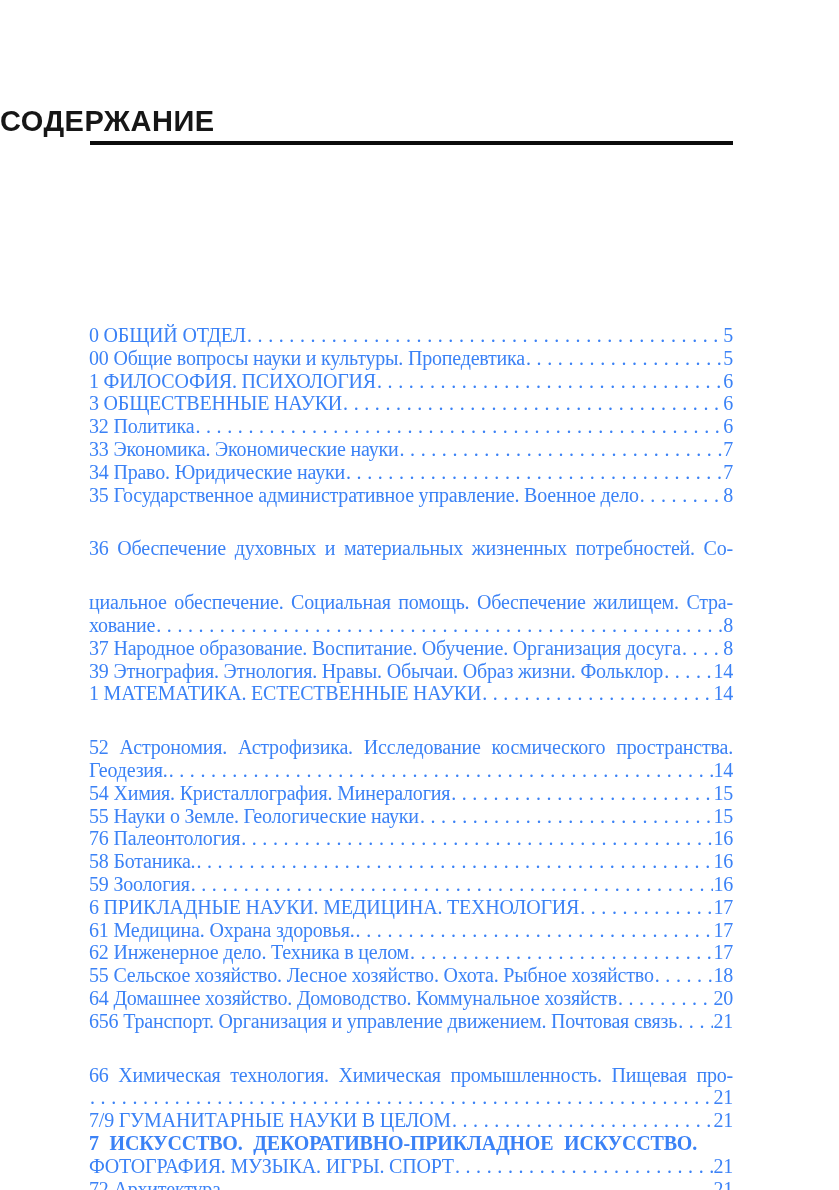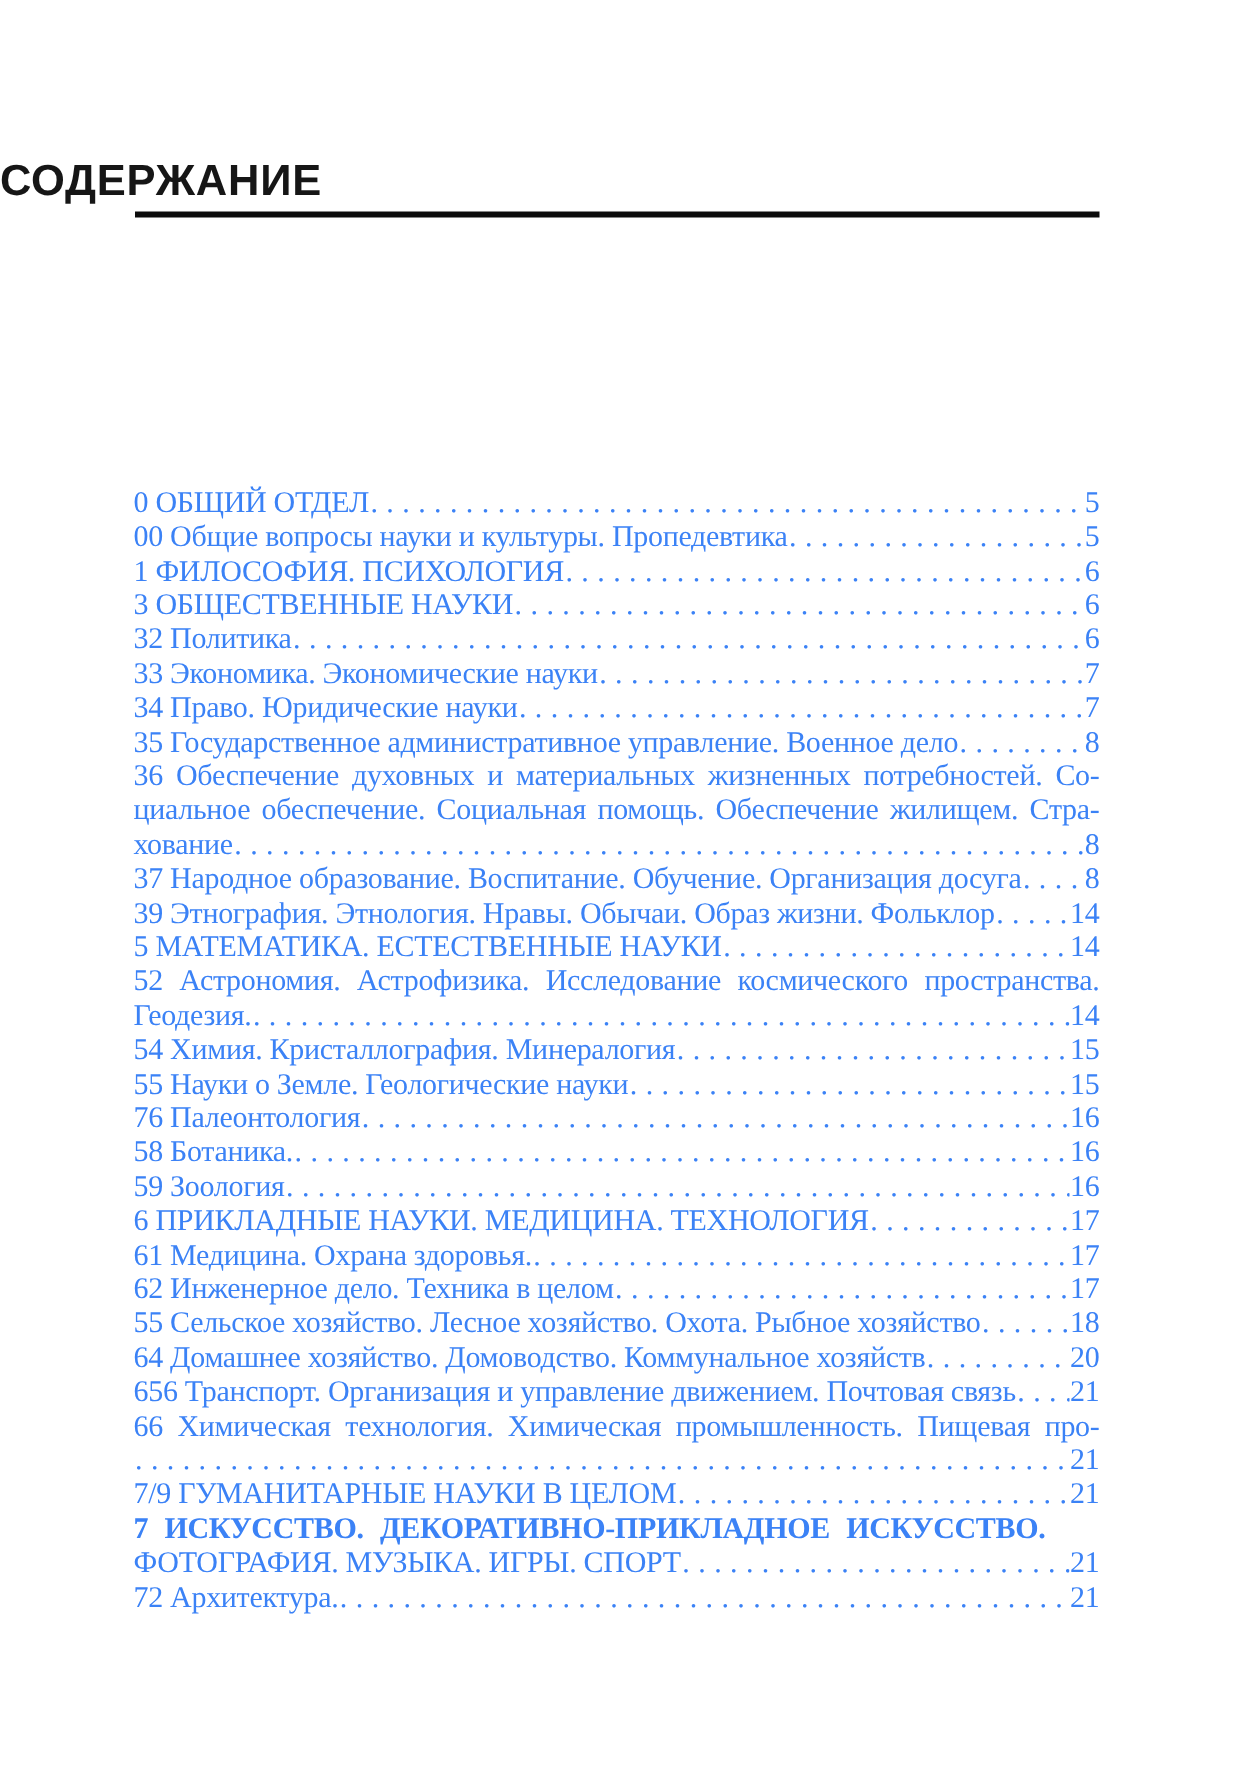--- a/index.html
+++ b/index.html
@@ -44,20 +44,21 @@
     overflow:hidden;white-space:nowrap;
     padding:0 1px;
     letter-spacing:0.3px;
   }
   .line .pg{flex:0 0 auto;white-space:nowrap;}
   .line.justify{
     display:block;
     text-align:justify;
     text-align-last:justify;
     white-space:normal;
+    margin-top:31px;
   }
   .line.spread{
     display:block;
     word-spacing:6px;
     font-weight:bold;
   }
 </style>
 </head>
 <body>
 
@@ -116,21 +117,21 @@
         <span class="txt">37 Народное образование. Воспитание. Обучение. Организация досуга</span>
         <span class="dots">. . . . . . . . . . . . . . . . . . . . . . . . . . . . . . . . . . . . . . . . . . . . . . . . . . . . . . . . . . . . . . . . . . . . . . . . . . . . . . . . . . . . . . . . . . . . . . . . . . . . . . . . . . . . . . . . . . . . . . . . . . . . . . . . . . . . . . . . . . . . . . . . . . . . . . . . . . . . . . . . </span>
         <span class="pg">8</span>
       </div>
       <div class="line entry">
         <span class="txt">39 Этнография. Этнология. Нравы. Обычаи. Образ жизни. Фольклор</span>
         <span class="dots">. . . . . . . . . . . . . . . . . . . . . . . . . . . . . . . . . . . . . . . . . . . . . . . . . . . . . . . . . . . . . . . . . . . . . . . . . . . . . . . . . . . . . . . . . . . . . . . . . . . . . . . . . . . . . . . . . . . . . . . . . . . . . . . . . . . . . . . . . . . . . . . . . . . . . . . . . . . . . . . . </span>
         <span class="pg">14</span>
       </div>
       <div class="line entry">
-        <span class="txt">5 МАТЕМАТИКА. ЕСТЕСТВЕННЫЕ НАУКИ</span>
+        <span class="txt">1 МАТЕМАТИКА. ЕСТЕСТВЕННЫЕ НАУКИ</span>
         <span class="dots">. . . . . . . . . . . . . . . . . . . . . . . . . . . . . . . . . . . . . . . . . . . . . . . . . . . . . . . . . . . . . . . . . . . . . . . . . . . . . . . . . . . . . . . . . . . . . . . . . . . . . . . . . . . . . . . . . . . . . . . . . . . . . . . . . . . . . . . . . . . . . . . . . . . . . . . . . . . . . . . . </span>
         <span class="pg">14</span>
       </div>
       <div class="line justify">52 Астрономия. Астрофизика. Исследование космического пространства.</div>
       <div class="line entry">
         <span class="txt">Геодезия.</span>
         <span class="dots">. . . . . . . . . . . . . . . . . . . . . . . . . . . . . . . . . . . . . . . . . . . . . . . . . . . . . . . . . . . . . . . . . . . . . . . . . . . . . . . . . . . . . . . . . . . . . . . . . . . . . . . . . . . . . . . . . . . . . . . . . . . . . . . . . . . . . . . . . . . . . . . . . . . . . . . . . . . . . . . . </span>
         <span class="pg">14</span>
       </div>
       <div class="line entry">

